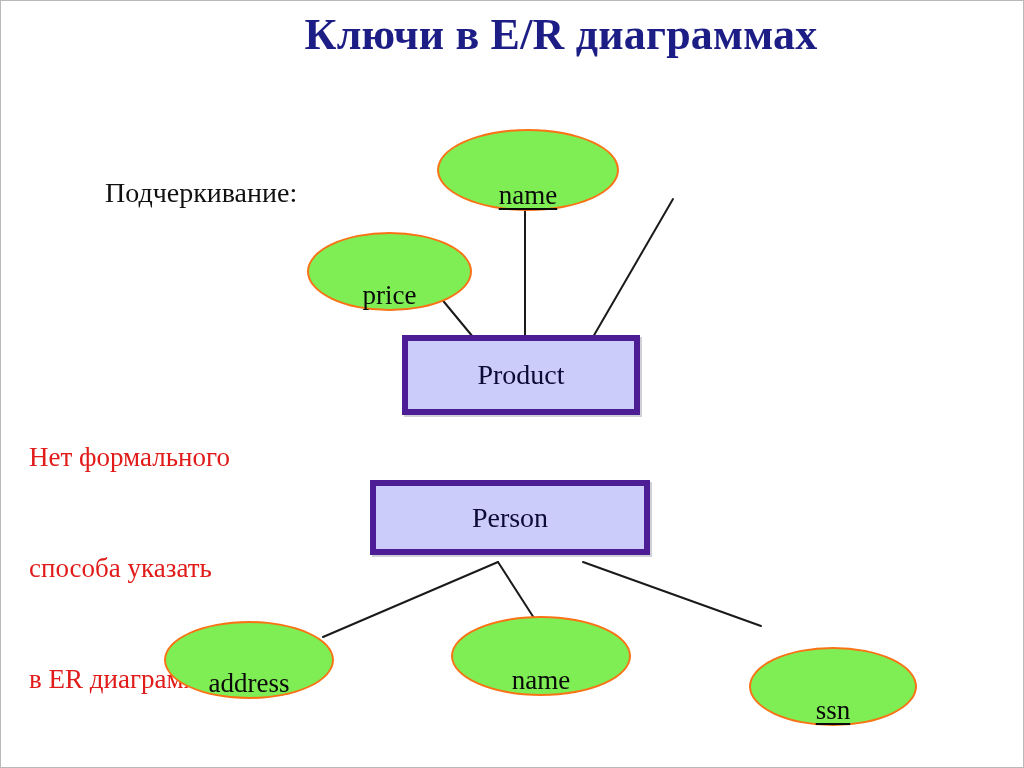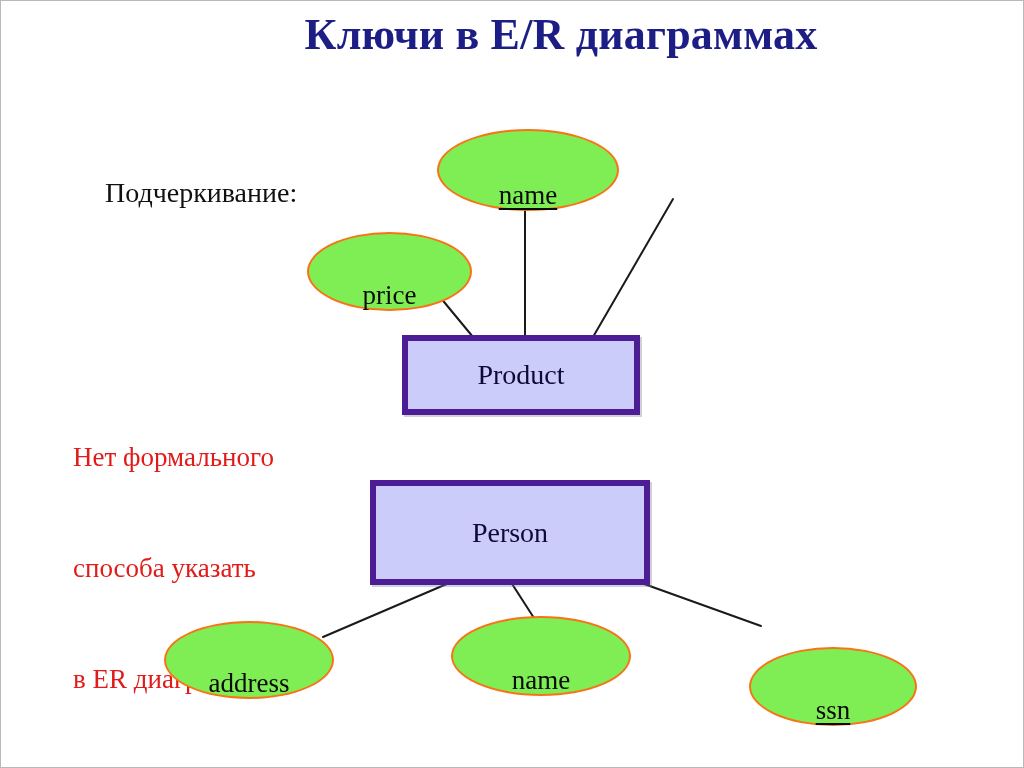--- a/index.html
+++ b/index.html
@@ -50,21 +50,21 @@
     font-size: 28px;
     color: #111111;
   }
   #note-nokey {
     left: 28px;
     top: 364px;
     font-size: 27px;
     line-height: 37px;
     color: #e01b19;
   }
-  #note-nokey .ln { display: block; margin-left: 44px; }
+  #note-nokey .ln { display: block; }
 
   
   #connectors {
     position: absolute;
     left: 0;
     top: 0;
     width: 1024px;
     height: 768px;
   }
 
@@ -76,21 +76,21 @@
     box-sizing: border-box;
     display: flex;
     align-items: center;
     justify-content: center;
     color: #0b0b35;
     font-family: "Liberation Serif", "DejaVu Serif", serif;
     font-size: 28px;
     box-shadow: 2px 2px 0 rgba(120,120,140,0.35);
   }
   #entity-product { left: 401px; top: 334px; width: 238px; height: 80px; }
-  #entity-person  { left: 369px; top: 479px; width: 280px; height: 105px; }
+  #entity-person  { left: 369px; top: 479px; width: 280px; height: 75px; }
 
   
   .attr {
     position: absolute;
     background: #7fee55;
     border: 2px solid #f97316;
     border-radius: 50%;
     box-sizing: border-box;
     display: flex;
     align-items: flex-end;

